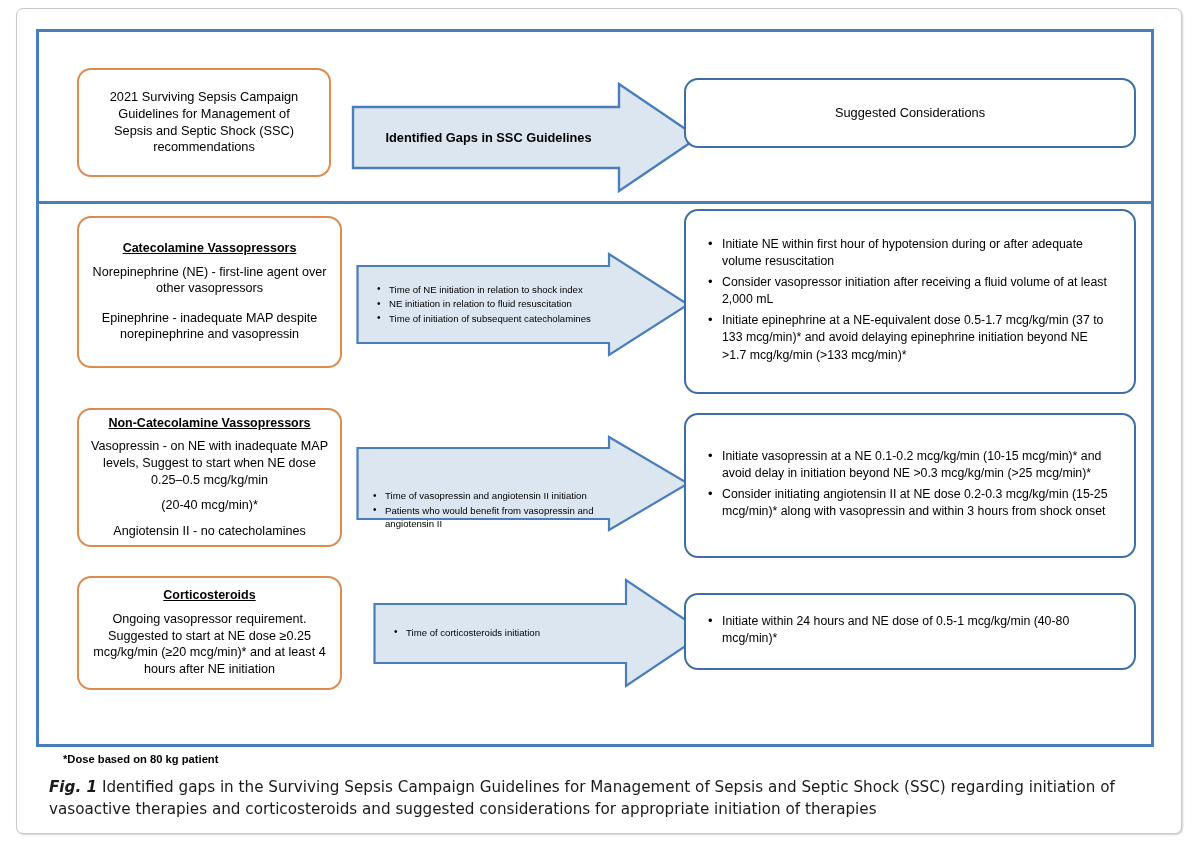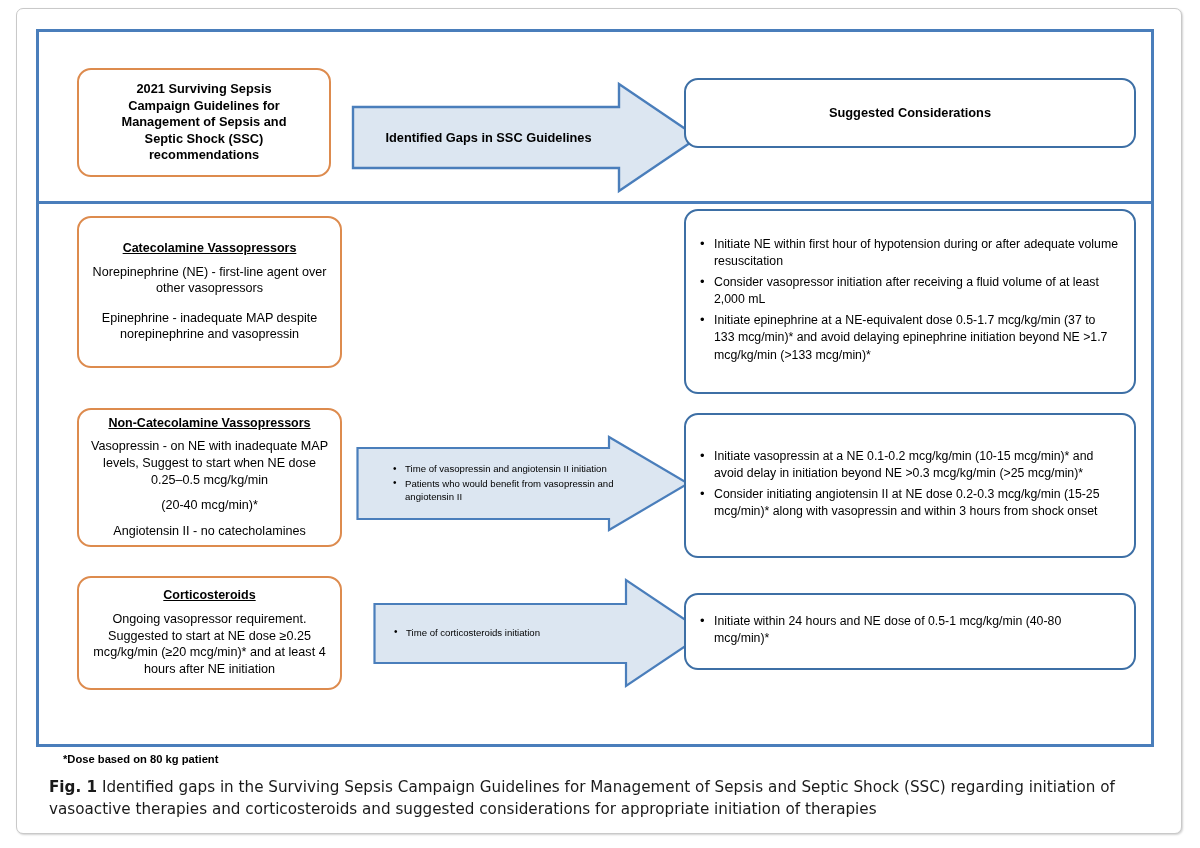--- a/index.html
+++ b/index.html
@@ -81,21 +81,21 @@
     color: #000;
     line-height: 1.32;
     padding: 0 8px;
   }
   .box-line.gap-above { margin-top: 13px; }
   .box-line.gap-small { margin-top: 9px; }
 
   .hdr-label {
     text-align: center;
     font-size: 12.8px;
-    font-weight: bold;
+    font-weight: normal;
     color: #000;
     line-height: 1.3;
     padding: 0 26px;
   }
 
   
   .arrow {
     position: absolute;
   }
   .arrow svg { display: block; }
@@ -130,21 +130,21 @@
   }
   ul.bul li::before {
     content: "\2022";
     position: absolute;
     left: -12px;
     top: -0.5px;
     font-size: 10px;
   }
 
   ul.cons {
-    margin: 0;
+    margin: 8px;
     padding: 0 16px 0 28px;
     list-style: none;
   }
   ul.cons li {
     position: relative;
     font-size: 12.3px;
     line-height: 1.42;
     color: #000;
     margin-bottom: 3px;
   }
@@ -170,20 +170,21 @@
     left: 32px;
     top: 768px;
     width: 1120px;
     font-family: "DejaVu Sans", sans-serif;
     font-size: 15.2px;
     line-height: 1.42;
     color: #1a1a1a;
   }
   #caption .fignum {
     font-weight: bold;
+    font-style: italic;
   }
 </style>
 </head>
 <body>
 
 <div id="figure-card">
 
   <div id="diagram-frame">
     <div id="header-divider"></div>
   </div>
@@ -204,41 +205,53 @@
   <div class="rbox blue" style="left:667px; top:69px; width:452px; height:70px;">
     <div class="hdr-label">Suggested Considerations</div>
   </div>
 
   <div class="rbox orange" style="left:60px; top:207px; width:265px; height:152px;">
     <div class="box-title">Catecolamine Vassopressors</div>
     <div class="box-line">Norepinephrine (NE) - first-line agent over other vasopressors</div>
     <div class="box-line gap-above">Epinephrine - inadequate MAP despite norepinephrine and vasopressin</div>
   </div>
 
+  <div class="arrow" style="left:339px; top:243px; width:335px; height:105px;">
+    <svg width="335" height="105" viewBox="0 0 335 105">
+      <polygon points="1.5,14 253,14 253,2 332,52.5 253,103 253,91 1.5,91" fill="#dce6f1" stroke="#4a7ebb" stroke-width="2.2" stroke-linejoin="miter"></polygon>
+    </svg>
+    <div class="arrow-content" style="left:16px; width:236px;">
+      <ul class="bul">
+        <li>Time of NE initiation in relation to shock index</li>
+        <li>NE initiation in relation to fluid resuscitation</li>
+        <li>Time of initiation of subsequent catecholamines</li>
+      </ul>
+    </div>
+  </div>
 
   <div class="rbox blue" style="left:667px; top:200px; width:452px; height:185px;">
     <ul class="cons">
       <li>Initiate NE within first hour of hypotension during or after adequate volume resuscitation</li>
       <li>Consider vasopressor initiation after receiving a fluid volume of at least 2,000 mL</li>
       <li>Initiate epinephrine at a NE-equivalent dose 0.5-1.7 mcg/kg/min (37 to 133 mcg/min)* and avoid delaying epinephrine initiation beyond NE &gt;1.7 mcg/kg/min (&gt;133 mcg/min)*</li>
     </ul>
   </div>
 
   <div class="rbox orange" style="left:60px; top:399px; width:265px; height:139px;">
     <div class="box-title">Non-Catecolamine Vassopressors</div>
     <div class="box-line">Vasopressin - on NE with inadequate MAP levels, Suggest to start when NE dose 0.25–0.5 mcg/kg/min</div>
     <div class="box-line gap-small">(20-40 mcg/min)*</div>
     <div class="box-line gap-small">Angiotensin II - no catecholamines</div>
   </div>
 
   <div class="arrow" style="left:339px; top:426px; width:335px; height:97px;">
     <svg width="335" height="97" viewBox="0 0 335 97">
       <polygon points="1.5,13 253,13 253,2 332,48.5 253,95 253,84 1.5,84" fill="#dce6f1" stroke="#4a7ebb" stroke-width="2.2" stroke-linejoin="miter"></polygon>
     </svg>
-    <div class="arrow-content" style="left:32px; width:236px;">
+    <div class="arrow-content" style="left:12px; width:236px;justify-content:flex-end;">
       <ul class="bul">
         <li>Time of vasopressin and angiotensin II initiation</li>
         <li>Patients who would benefit from vasopressin and angiotensin II</li>
       </ul>
     </div>
   </div>
 
   <div class="rbox blue" style="left:667px; top:404px; width:452px; height:145px;">
     <ul class="cons">
       <li>Initiate vasopressin at a NE 0.1-0.2 mcg/kg/min (10-15 mcg/min)* and avoid delay in initiation beyond NE &gt;0.3 mcg/kg/min (&gt;25 mcg/min)*</li>

